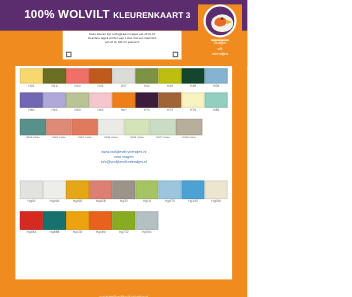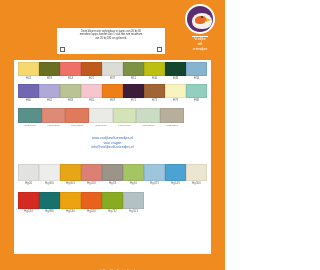--- a/index.html
+++ b/index.html
@@ -171,20 +171,26 @@
   }
   .footer span{
     font-size:3px;line-height:8px;color:#ffffff;
   }
 </style>
 </head>
 <body>
 
 <div id="page">
 
+  <div class="hdr">
+    <div class="hdr-title">
+      <span class="pct">100% WOLVILT</span>
+      <span class="sub">KLEURENKAART 3</span>
+    </div>
+  </div>
 
   <div class="subband"></div>
 
   <div class="infobox">
     <p>Deze kleuren zijn verkrijgbaar in lapjes van 20 bij 30</p>
     <p>meerdere lapjes worden aan 1 stuk met een maximum</p>
     <p>van 20 bij 180 cm geleverd.</p>
     <span class="corner c-bl"></span>
     <span class="corner c-br"></span>
   </div>

